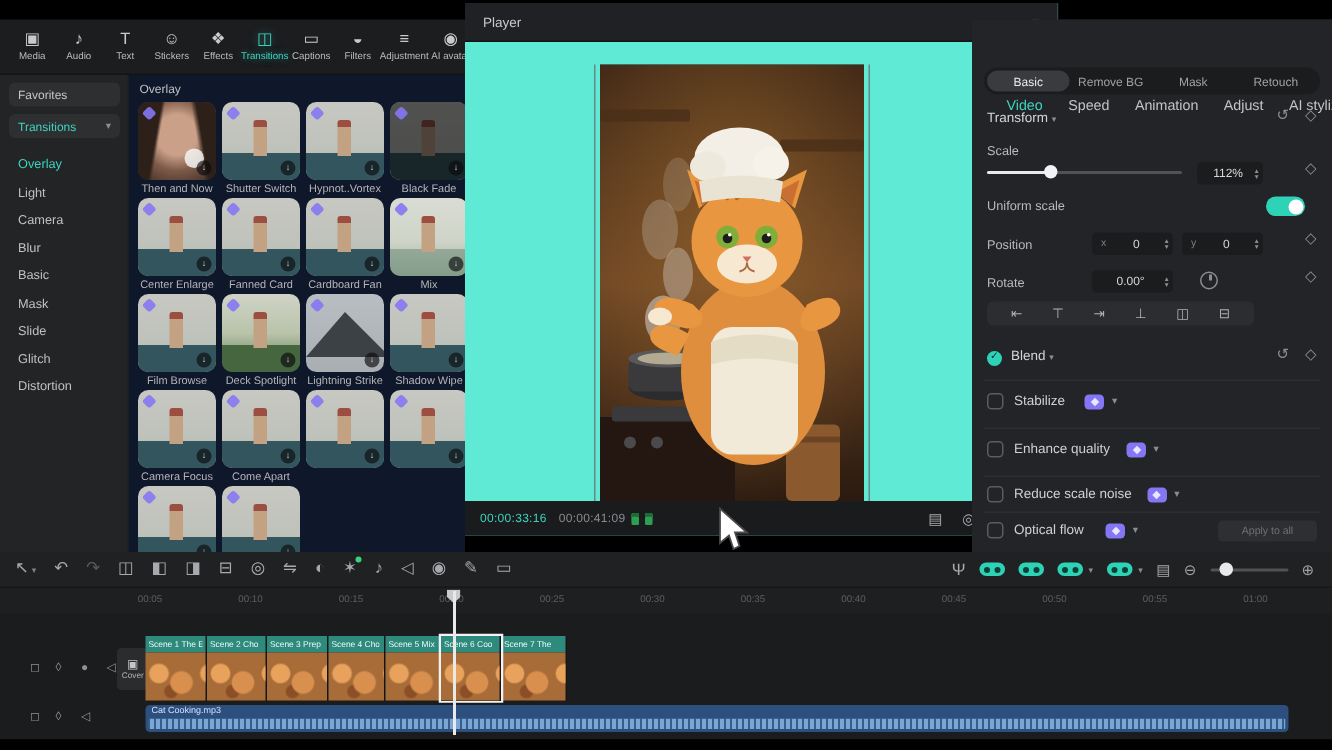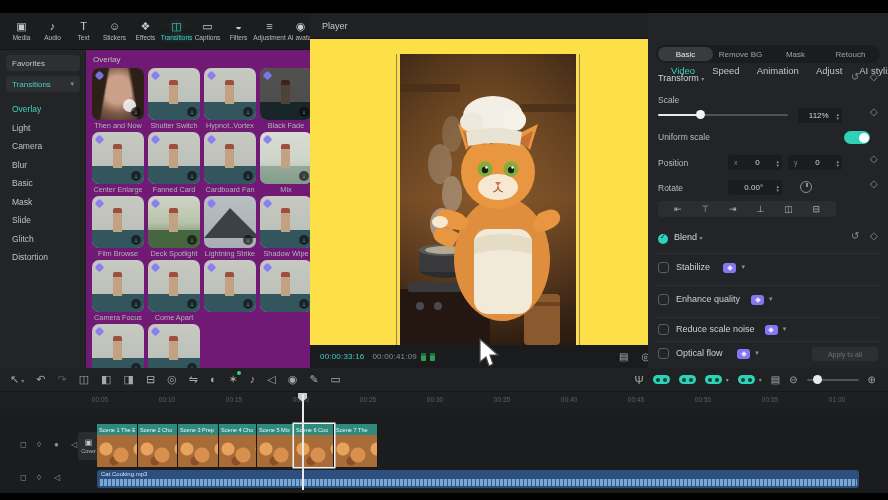--- a/index.html
+++ b/index.html
@@ -9,21 +9,21 @@
   #stage { position:relative; width:888px; height:500px; background:#000; }
 
   
   #topbar { position:absolute; left:0; top:13px; width:888px; height:37px; background:#1c1d1f; border-bottom:1px solid #141416; display:flex; align-items:center; padding-left:6px; }
   .tool-item { width:31px; height:33px; display:flex; flex-direction:column; align-items:center; justify-content:center; gap:2px; cursor:pointer; }
   .tool-item .tglyph { font-size:11px; line-height:11px; color:#c9cacc; }
   .tool-item .tlabel { font-size:6.5px; color:#b9babc; white-space:nowrap; }
   .tool-item.active .tglyph, .tool-item.active .tlabel { color:#3ed2c0; text-shadow:0 0 6px rgba(62,210,192,.6); }
 
   
-  #left-panel { position:absolute; left:0; top:50px; width:310px; height:318px; background:#701a75; overflow:hidden; }
+  #left-panel { position:absolute; left:0; top:50px; width:310px; height:318px; background:#0f172a; overflow:hidden; }
   #sidebar { position:absolute; left:0; top:0; width:86px; height:318px; background:#232426; border-right:1px solid #1c1d1f; }
   .side-box { position:absolute; left:6px; width:74px; height:16px; background:#2e2f31; border-radius:4px; display:flex; align-items:center; padding:0 6px; font-size:8px; color:#c5c6c8; }
   #favorites-box { top:5px; }
   #transitions-box { top:26px; color:#3ed2c0; justify-content:space-between; }
   #transitions-box .caret { color:#8a8c8f; font-size:7px; }
   #side-list { position:absolute; left:0; top:50px; width:86px; display:flex; flex-direction:column; }
   .side-item { height:18.5px; display:flex; align-items:center; padding-left:12px; font-size:8.5px; color:#bfc0c2; cursor:pointer; }
   .side-item.active { color:#3ed2c0; }
 
   #grid-area { position:absolute; left:86px; top:0; width:224px; height:318px; }
@@ -42,21 +42,21 @@
   .thumb.v-green { background:linear-gradient(#cfd3c6 0%, #b9c4ab 50%, #5d7b52 100%); }
   .thumb.v-green .sea { background:#46663f; }
   .thumb.v-mountain { background:linear-gradient(#b9bec2 0%, #a9aeb2 100%); }
   .thumb.v-mountain .peak { display:block; }
   .thumb.v-face { background:radial-gradient(circle at 50% 42%, #caa088 0 34%, #7d5a48 60%, #3a2b26 100%); }
   .thumb.v-face .hair { position:absolute; inset:0; background:linear-gradient(100deg, #2c2019 0 26%, transparent 30%), linear-gradient(-100deg, #2c2019 0 22%, transparent 28%); }
   .thumb.v-face .chin-dot { position:absolute; right:8px; bottom:8px; width:13px; height:13px; border-radius:50%; background:rgba(245,245,245,.85); }
   .tlabel2 { position:absolute; left:0; top:55px; width:56px; font-size:7.3px; color:#b3b4b6; text-align:center; white-space:nowrap; overflow:hidden; text-overflow:ellipsis; }
 
   
-  #player { position:absolute; left:310px; top:13px; width:396px; height:355px; background:#fde047; border-right:1px solid #101113; }
+  #player { position:absolute; left:310px; top:2px; width:396px; height:355px; background:#5eead4; border-right:1px solid #101113; }
   #player-header { position:absolute; left:0; top:0; width:100%; height:26px; background:#202124; border-bottom:1px solid #141416; display:flex; align-items:center; justify-content:space-between; padding:0 12px; }
   #player-title { font-size:9px; color:#c8c9cb; }
   #player-menu { font-size:9px; color:#6f7174; }
   .vguide { position:absolute; top:41px; width:1px; height:291px; background:#6d6e70; opacity:.8; }
   #video-frame { position:absolute; left:90px; top:41px; width:176px; height:291px; background:#201510; overflow:hidden; }
   #player-bottom { position:absolute; left:0; bottom:0; width:100%; height:23px; display:flex; align-items:center; padding:0 10px; background:#1a1b1d; }
   #tc-current { font-size:8px; color:#3ed2c0; letter-spacing:.2px; }
   #tc-total { font-size:8px; color:#8a8d91; margin-left:8px; letter-spacing:.2px; }
   .meter { width:5px; height:8px; border-radius:1px; background:#2f9e52; margin-left:4px; box-shadow:inset 0 2.5px 0 #1a6b35, inset 0 5px 0 #2f9e52; }
   #player-controls { margin-left:auto; display:flex; gap:13px; }

